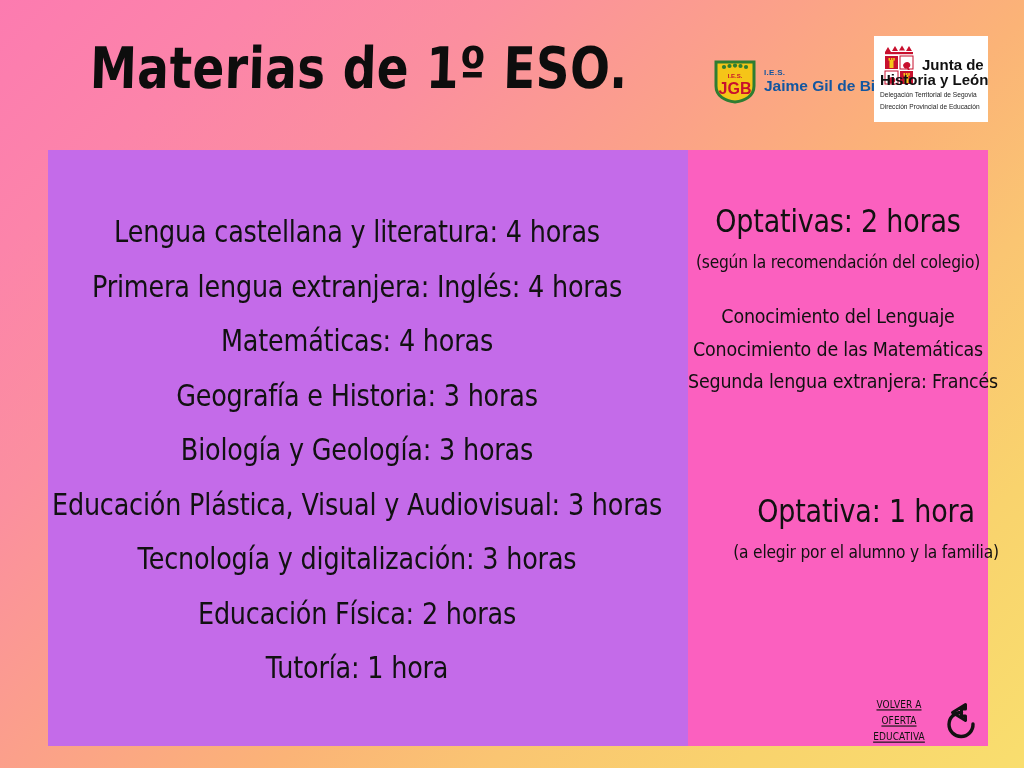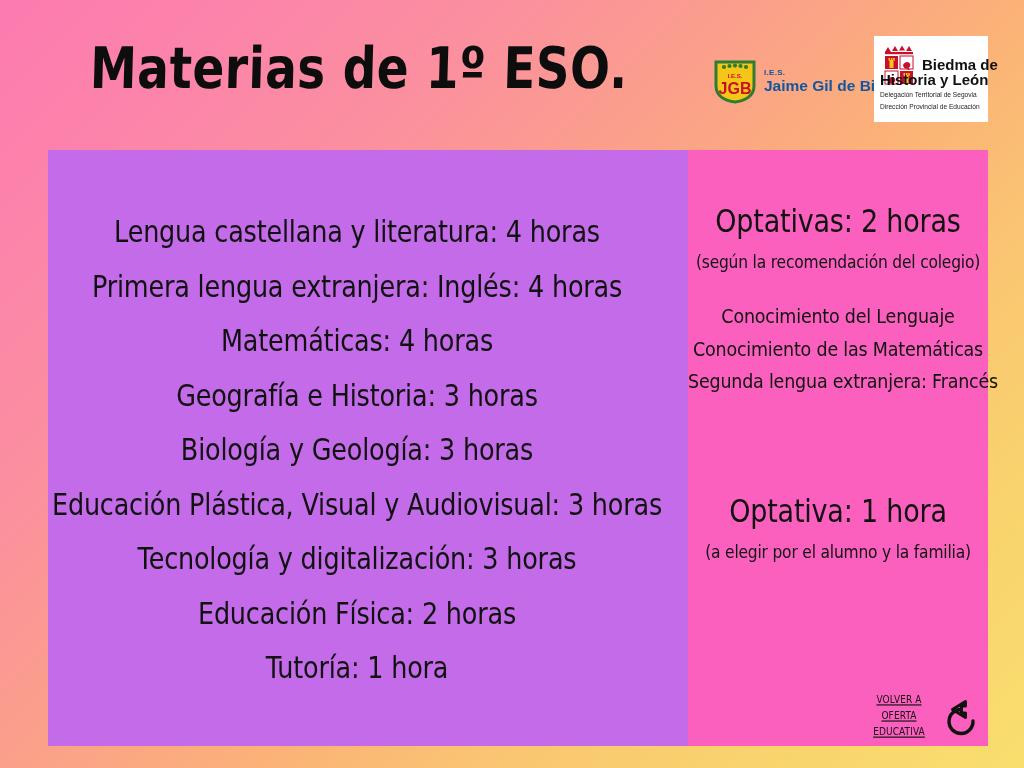--- a/index.html
+++ b/index.html
@@ -183,21 +183,21 @@
   }
 
   
   .opt-block {
     position: absolute;
     left: 0;
     width: 300px;
     text-align: center;
   }
   #optativas-block { top: 55px; }
-  #optativa-block  { top: 345px; }
+  #optativa-block  { top: 345px; padding-left: 28px; }
 
   .opt-heading {
     font-family: "DejaVu Sans", sans-serif;
     font-size: 27px;
     font-weight: 400;
     color: #111;
     transform: scaleY(1.18);
     white-space: nowrap;
     letter-spacing: -0.2px;
   }
@@ -227,21 +227,21 @@
   }
 
   
   #back-link {
     position: absolute;
     left: 862px;
     top: 696px;
     width: 126px;
     height: 52px;
     display: flex;
-    align-items: flex-start;
+    align-items: center;
   }
   .back-label {
     font-family: "DejaVu Sans", sans-serif;
     font-size: 9px;
     font-weight: 400;
     color: #111;
     text-align: center;
     line-height: 1.55;
     width: 74px;
     text-decoration: underline;
@@ -308,21 +308,21 @@
           <rect x="24.5" y="30" width="1.6" height="2.6"></rect>
           <rect x="26.9" y="30" width="1.6" height="2.6"></rect>
           <rect x="29.2" y="30" width="1.6" height="2.6"></rect>
         </g>
         <g fill="#C8102E">
           <path d="M24 22 c1.5-3 4.5-4 6.5-2 c1.5 1.5 1 4-1 5 l1.5 2 h-2 l-1-1.5 c-1.5 0.5-3.5 0-4-3.5 z"></path>
           <path d="M9 37 c1.5-3 4.5-4 6.5-2 c1.5 1.5 1 4-1 5 l1.5 2 h-2 l-1-1.5 c-1.5 0.5-3.5 0-4-3.5 z"></path>
         </g>
       </svg>
       <div class="junta-words">
-        <div class="junta-line1">Biedma de</div>
+        <div class="junta-line1">Junta de</div>
         <div class="junta-line2">Historia y León</div>
         <div class="junta-sub">Delegación Territorial de Segovia</div>
         <div class="junta-sub">Dirección Provincial de Educación</div>
       </div>
     </div>
   </div>
 
   <div id="left-panel">
     <div id="subject-list">
       <div class="subject-row">Lengua castellana y literatura: 4 horas</div>

